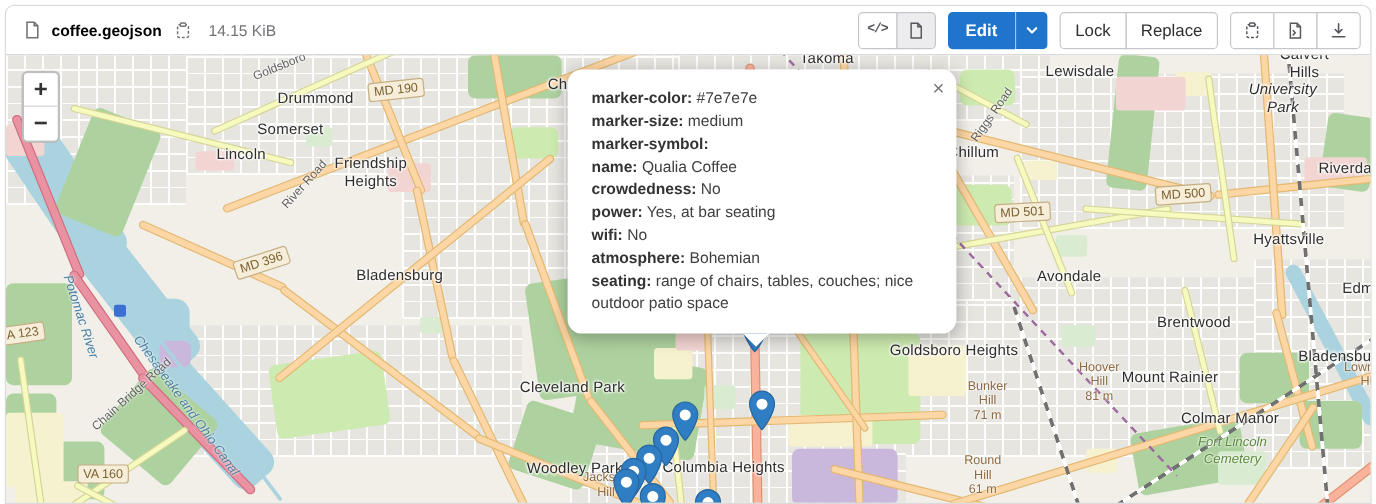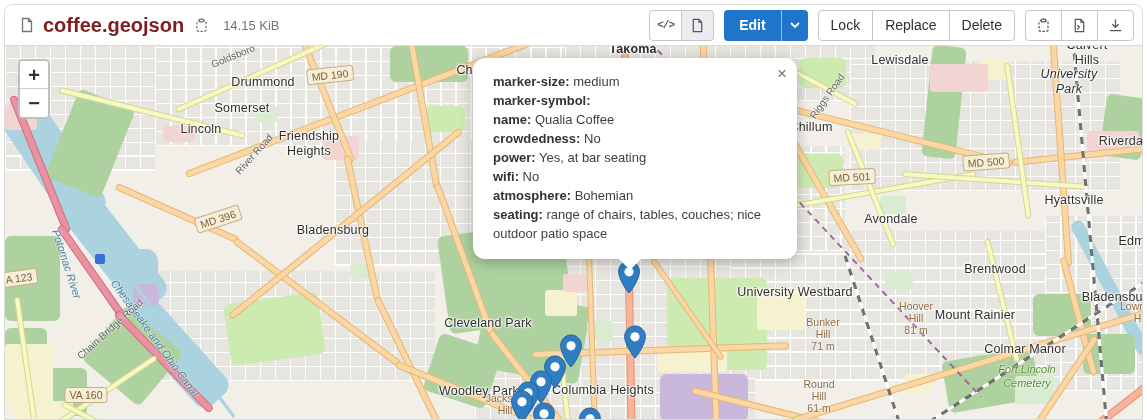--- a/index.html
+++ b/index.html
@@ -17,21 +17,21 @@
     background: #f2efe9;
   }
   
   .file-header {
     height: 41px; background: #fff;
     border-bottom: 1px solid #dbdbdb;
     display: flex; align-items: center;
     padding: 0 8px 0 14px; gap: 8px;
   }
   .file-title { display: flex; align-items: center; gap: 8px; flex: 1 1 auto; min-width: 0; }
-  .file-name { font-size: 20px; font-weight: bold; color: #7f1d1d; }
+  .file-name { font-size: 13px; font-weight: bold; color: #000000; }
   .file-size { font-size: 13px; color: #737278; margin-left: 4px; }
   .icon-btn-plain { background: none; border: none; cursor: pointer; display: flex; align-items: center; padding: 2px; }
   .hdr-right { display: flex; align-items: center; gap: 10px; }
   .seg-group, .btn-group { display: flex; }
   .seg-group .btn, .btn-group .btn {
     height: 31px; background: #fff; border: 1px solid #c6c5ca;
     color: #303030; font-size: 14px; font-family: "Liberation Sans", sans-serif;
     padding: 0 12px; display: flex; align-items: center; justify-content: center;
     cursor: pointer; margin-left: -1px;
   }
@@ -167,21 +167,20 @@
           <span style="display:flex">
             <svg width="12" height="12" viewBox="0 0 12 12">
                 <path d="M2.5 4.5l3.5 3.5L9.5 4.5" stroke="#fff" stroke-width="1.8" fill="none" stroke-linecap="round" stroke-linejoin="round"></path>
               </svg>
           </span>
         </button>
       </div>
       <div class="btn-group">
         <button class="btn">Lock</button>
         <button class="btn">Replace</button>
-        <button class="btn">Delete</button>
       </div>
       <div class="btn-group icons">
         <button class="btn">
           <span style="display:flex">
             <svg width="15" height="15" viewBox="0 0 16 16">
                 <rect x="3.2" y="2.8" width="9.6" height="11.4" rx="1.5" fill="none" stroke="#57565e" stroke-width="1.3" stroke-dasharray="2.6 1.6"></rect>
                 <rect x="5.6" y="1.2" width="4.8" height="3" rx="1" fill="#fff" stroke="#57565e" stroke-width="1.3"></rect>
               </svg>
           </span>
         </button>
@@ -312,43 +311,43 @@
         <div class="road s" style="left: 982px; top: 192px; width: 125px; height: 4px; transform: rotate(76deg);"></div>
         <div class="road s" style="left: 556px; top: 308px; width: 72px; height: 4px; transform: rotate(84deg);"></div>
         <div class="road s" style="left: 58px; top: 356px; width: 95px; height: 4px; transform: rotate(28deg);"></div>
         <div class="road rail" style="left: 1068px; top: -8px; width: 400px; height: 3px; transform: rotate(85deg);"></div>
         <div class="road rail" style="left: 840px; top: 208px; width: 180px; height: 3px; transform: rotate(72deg);"></div>
         <div class="road rail" style="left: 925px; top: 374px; width: 345px; height: 3px; transform: rotate(-33deg);"></div>
         <div class="road b" style="left: 645px; top: -5px; width: 485px; height: 2px; transform: rotate(47deg);"></div>
         <div class="road c" style="left: 88px; top: 182px; width: 235px; height: 3px; transform: rotate(53deg);"></div>
       </div>
     <div class="layer" id="map-labels">
-        <span class="lbl t" style="left: 628px; top: 3px; transform: translate(-50%, -50%); font-weight: bold;">Takoma</span>
+        <span class="lbl t" style="left: 684px; top: 3px; transform: translate(-50%, -50%);">Takoma</span>
         <span class="lbl t" style="left: 258px; top: 36px; transform: translate(-50%, -50%);">Drummond</span>
         <span class="lbl t" style="left: 490px; top: 32px; transform: translate(-50%, -50%);">Chevy Chase
 Village</span>
         <span class="lbl t" style="left: 895px; top: 14px; transform: translate(-50%, -50%);">Lewisdale</span>
         <span class="lbl t" style="left: 1082px; top: 7px; transform: translate(-50%, -50%);">Calvert Hills</span>
         <span class="lbl t" style="left: 1064px; top: 36px; transform: translate(-50%, -50%); font-style: italic;">University Park</span>
         <span class="lbl t" style="left: 237px; top: 62px; transform: translate(-50%, -50%);">Somerset</span>
         <span class="lbl t" style="left: 196px; top: 83px; transform: translate(-50%, -50%);">Lincoln</span>
         <span class="lbl t" style="left: 304px; top: 98px; transform: translate(-50%, -50%);">Friendship
 Heights</span>
         <span class="lbl t" style="left: 806px; top: 81px; transform: translate(-50%, -50%);">Chillum</span>
         <span class="lbl t" style="left: 1121px; top: 95px; transform: translate(-50%, -50%);">Riverdale</span>
         <span class="lbl t" style="left: 1069px; top: 154px; transform: translate(-50%, -50%);">Hyattsville</span>
         <span class="lbl t" style="left: 328px; top: 184px; transform: translate(-50%, -50%);">Bladensburg</span>
-        <span class="lbl t" style="left: 886px; top: 173px; transform: translate(-50%, -50%); text-align: center;">Avondale</span>
+        <span class="lbl t" style="left: 886px; top: 185px; transform: translate(-50%, -50%); text-align: center;">Avondale</span>
         <span class="lbl t" style="left: 1146px; top: 195px; transform: translate(-50%, -50%);">Edmonston</span>
         <span class="lbl t" style="left: 990px; top: 223px; transform: translate(-50%, -50%);">Brentwood</span>
-        <span class="lbl t" style="left: 790px; top: 246px; transform: translate(-50%, -50%);">University Westbard</span>
+        <span class="lbl t" style="left: 790px; top: 246px; transform: translate(-50%, -50%);">Goldsboro Heights</span>
         <span class="lbl t" style="left: 1113px; top: 251px; transform: translate(-50%, -50%);">Bladensburg</span>
         <span class="lbl t" style="left: 970px; top: 269px; transform: translate(-50%, -50%);">Mount Rainier</span>
         <span class="lbl t" style="left: 1020px; top: 303px; transform: translate(-50%, -50%);">Colmar Manor</span>
-        <span class="lbl t" style="left: 483px; top: 277px; transform: translate(-50%, -50%);">Cleveland Park</span>
+        <span class="lbl t" style="left: 472px; top: 277px; transform: translate(-50%, -50%);">Cleveland Park</span>
         <span class="lbl t" style="left: 474px; top: 345px; transform: translate(-50%, -50%);">Woodley Park</span>
         <span class="lbl t" style="left: 598px; top: 344px; transform: translate(-50%, -50%);">Columbia Heights</span>
         <span class="lbl h" style="left: 911px; top: 272px; transform: translate(-50%, -50%);">Hoover
 Hill
 81 m</span>
         <span class="lbl h" style="left: 818px; top: 288px; transform: translate(-50%, -50%);">Bunker
 Hill
 71 m</span>
         <span class="lbl h" style="left: 814px; top: 350px; transform: translate(-50%, -50%);">Round
 Hill
@@ -414,20 +413,21 @@
       </div>
 
     <div class="zoomctl">
       <button>+</button>
       <button>−</button>
     </div>
 
     <div class="popup">
       <button class="popup-close">×</button>
       <div id="popup-props">
+          <div class="prop"><b>marker-color:</b> #7e7e7e</div>
           <div class="prop"><b>marker-size:</b> medium</div>
           <div class="prop"><b>marker-symbol:</b></div>
           <div class="prop"><b>name:</b> Qualia Coffee</div>
           <div class="prop"><b>crowdedness:</b> No</div>
           <div class="prop"><b>power:</b> Yes, at bar seating</div>
           <div class="prop"><b>wifi:</b> No</div>
           <div class="prop"><b>atmosphere:</b> Bohemian</div>
           <div class="prop"><b>seating:</b> range of chairs, tables, couches; nice outdoor patio space</div>
         </div>
     </div>

